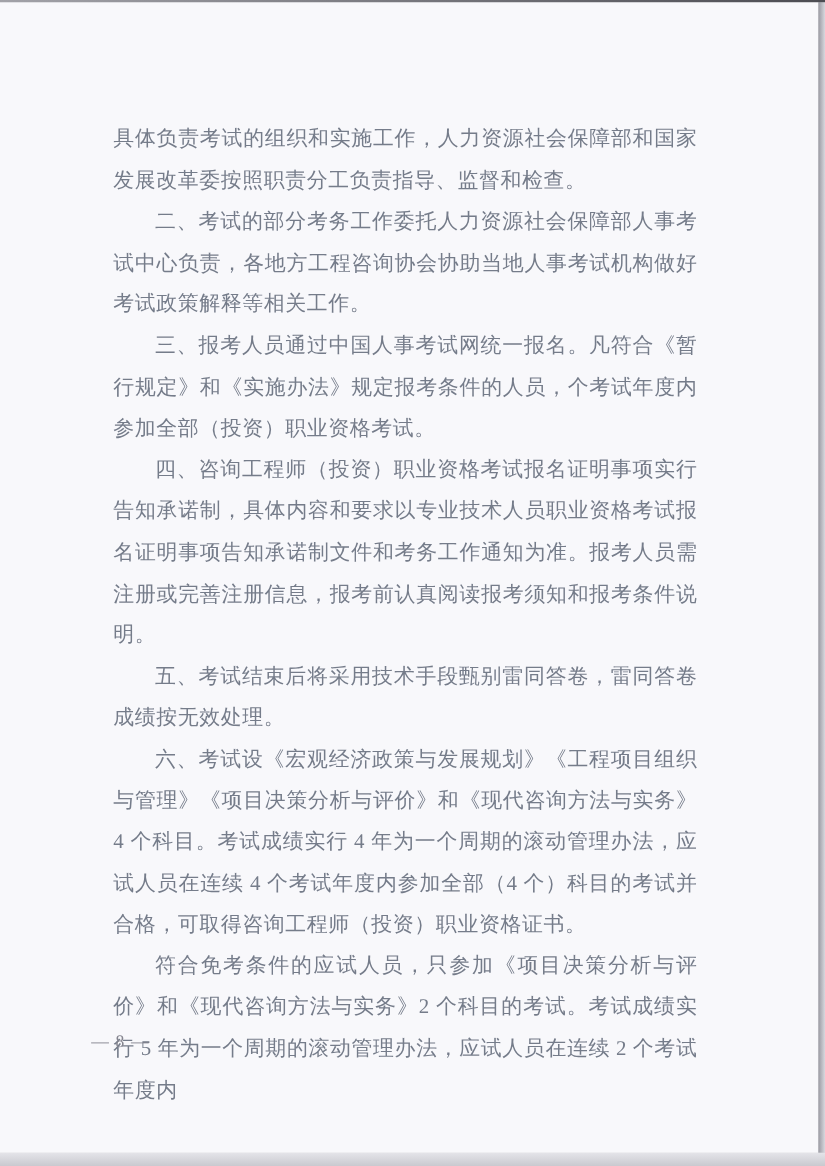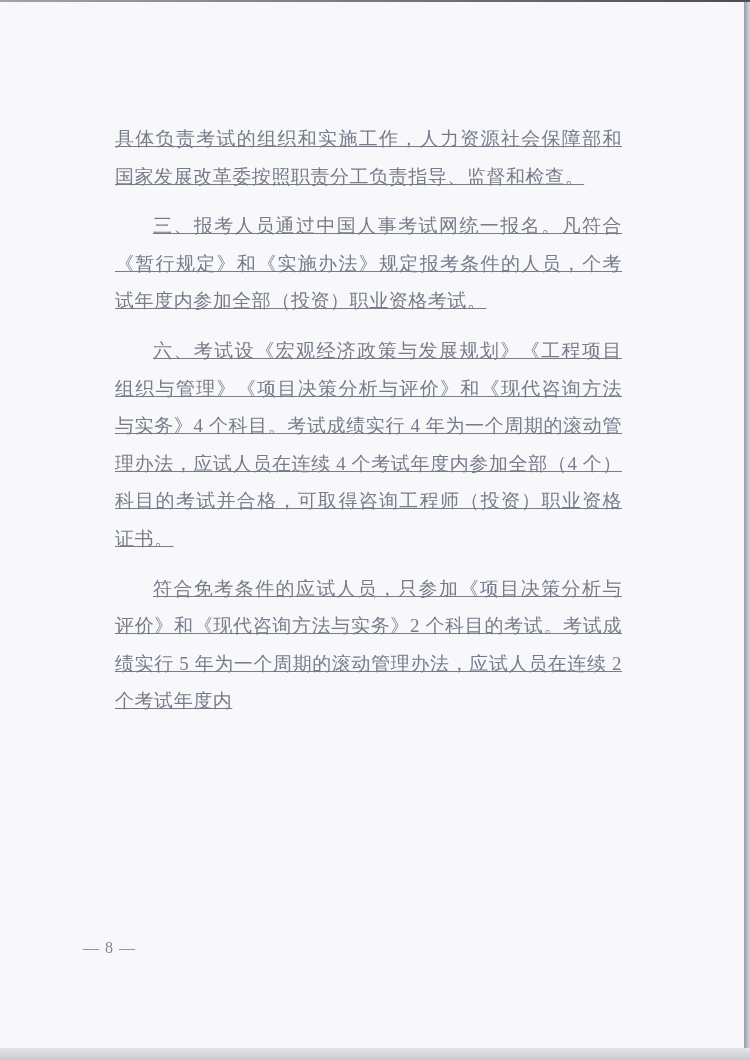--- a/index.html
+++ b/index.html
@@ -48,24 +48,23 @@
     top: 106px;
     width: 531px;
     font-size: 19px;
     line-height: 37.6px;
     letter-spacing: 0.55px;
     color: #757c8a;
     text-align: justify;
     text-justify: inter-ideograph;
   }
   .para {
-    margin: 12px;
+    margin: 0;
     padding: 0;
     text-indent: 2em;
-    text-decoration: underline;
   }
   .para.no-indent {
     text-indent: 0;
   }
   .page-number {
     position: absolute;
     left: 83px;
     top: 937px;
     font-size: 16px;
     line-height: 18px;
@@ -74,21 +73,24 @@
   }
 </style>
 </head>
 <body>
 
 <div class="scan-top-edge"></div>
 
 <div class="page">
   <div class="body-text">
     <p class="para no-indent">具体负责考试的组织和实施工作，人力资源社会保障部和国家发展改革委按照职责分工负责指导、监督和检查。</p>
+    <p class="para">二、考试的部分考务工作委托人力资源社会保障部人事考试中心负责，各地方工程咨询协会协助当地人事考试机构做好考试政策解释等相关工作。</p>
     <p class="para">三、报考人员通过中国人事考试网统一报名。凡符合《暂行规定》和《实施办法》规定报考条件的人员，个考试年度内参加全部（投资）职业资格考试。</p>
+    <p class="para">四、咨询工程师（投资）职业资格考试报名证明事项实行告知承诺制，具体内容和要求以专业技术人员职业资格考试报名证明事项告知承诺制文件和考务工作通知为准。报考人员需注册或完善注册信息，报考前认真阅读报考须知和报考条件说明。</p>
+    <p class="para">五、考试结束后将采用技术手段甄别雷同答卷，雷同答卷成绩按无效处理。</p>
     <p class="para">六、考试设《宏观经济政策与发展规划》《工程项目组织与管理》《项目决策分析与评价》和《现代咨询方法与实务》4 个科目。考试成绩实行 4 年为一个周期的滚动管理办法，应试人员在连续 4 个考试年度内参加全部（4 个）科目的考试并合格，可取得咨询工程师（投资）职业资格证书。</p>
     <p class="para">符合免考条件的应试人员，只参加《项目决策分析与评价》和《现代咨询方法与实务》2 个科目的考试。考试成绩实行 5 年为一个周期的滚动管理办法，应试人员在连续 2 个考试年度内</p>
   </div>
   <div class="page-number">— 8 —</div>
 </div>
 
 <div class="scan-right-edge"></div>
 <div class="scan-bottom-edge"></div>
 
 </body></html>

